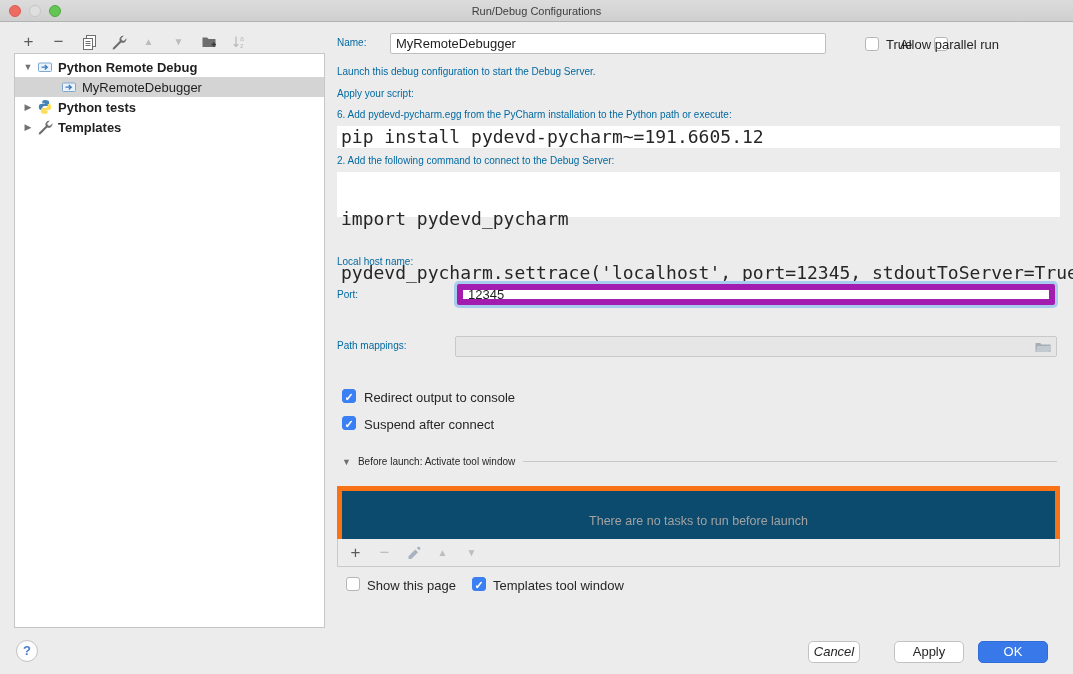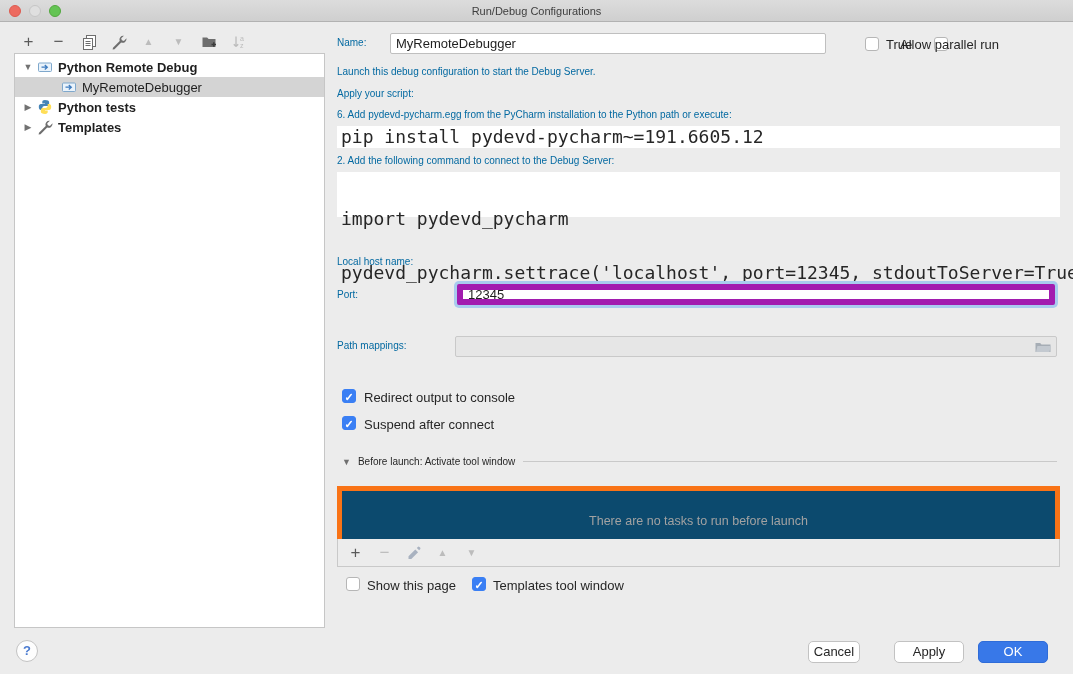--- a/index.html
+++ b/index.html
@@ -269,17 +269,17 @@
   </div>
 
   <span class="cb" style="left:346px; top:577px;"></span>
   <span class="cb-label" style="left:367px; top:578px;">Show this page</span>
   <span class="cb checked" style="left:472px; top:577px;">
       <span class="tick">✓</span>
     </span>
   <span class="cb-label" style="left:493px; top:578px;">Templates tool window</span>
 
   <div class="help-btn">?</div>
-  <div class="btn" style="left:808px; width:52px;">Cancel</div>
+  <div class="btn" style="left:808px; width:52px;font-style:italic;">Cancel</div>
   <div class="btn" style="left:894px; width:70px;">Apply</div>
   <div class="btn primary" style="left:978px; width:70px;">OK</div>
 
 </div>
 
 </body></html>

